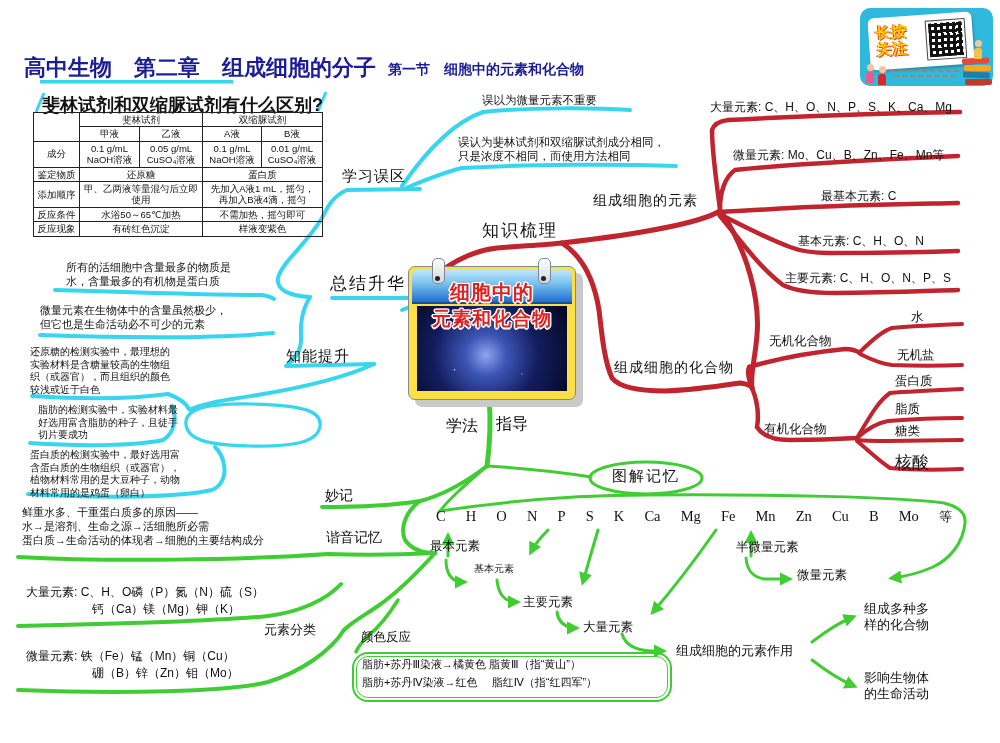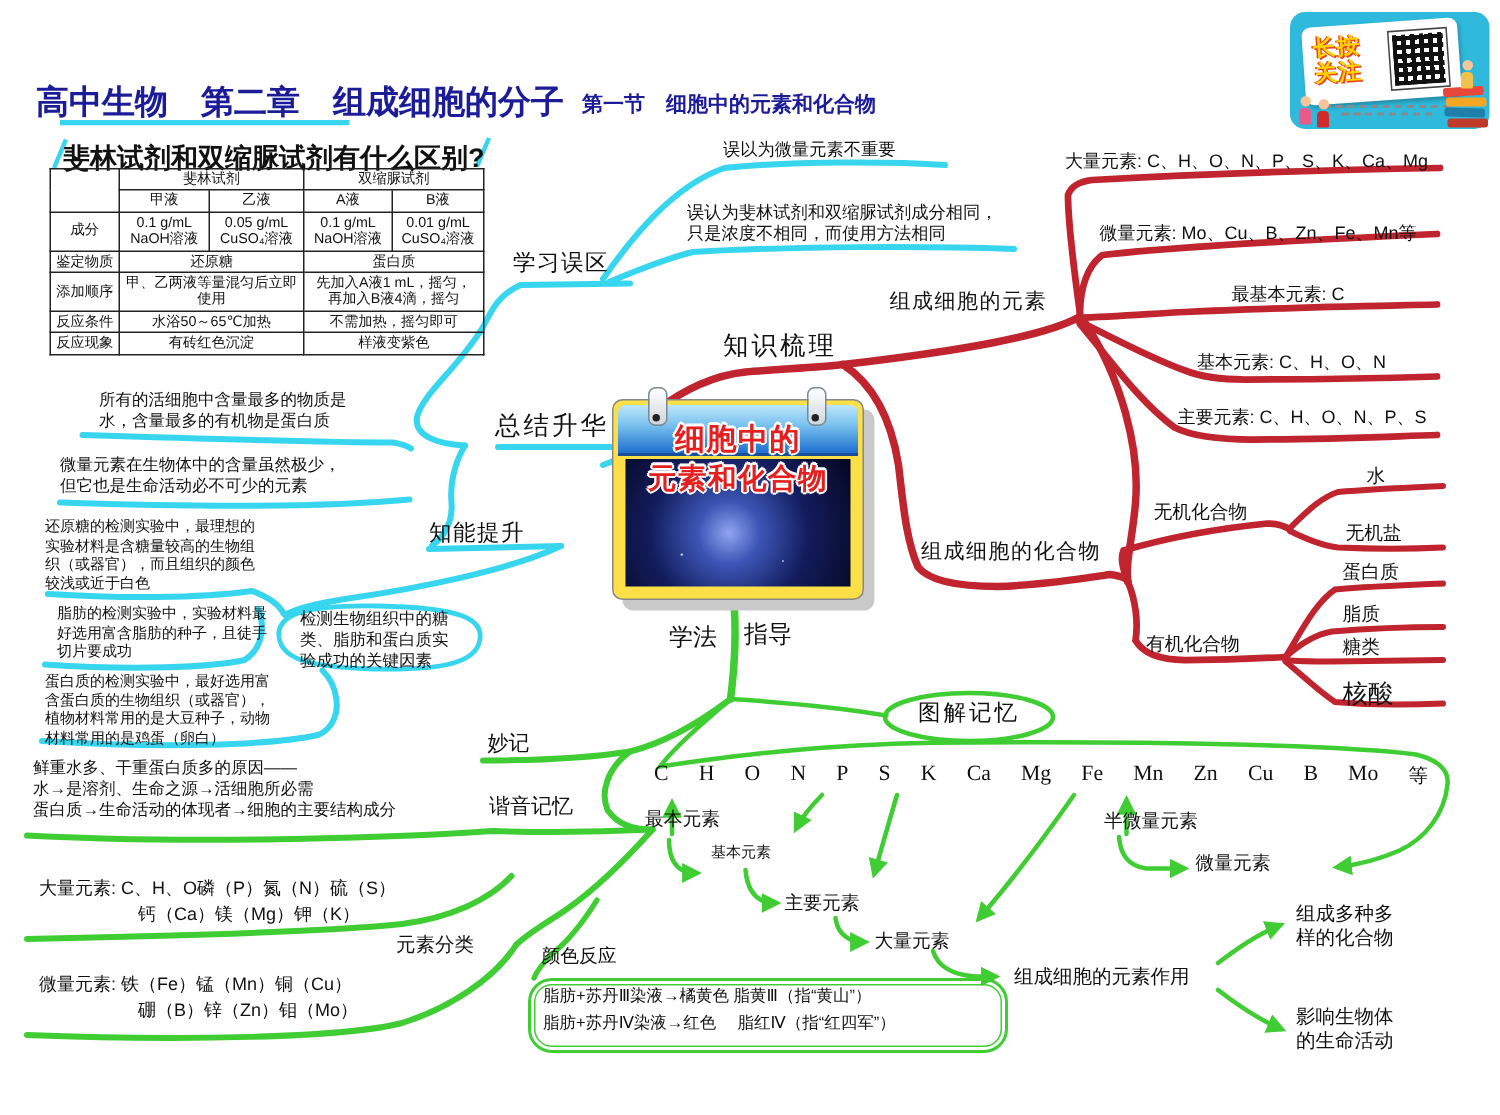--- a/index.html
+++ b/index.html
@@ -230,23 +230,20 @@
 实验材料是含糖量较高的生物组
 织（或器官），而且组织的颜色
 较浅或近于白色</div>
   <div class="lbl xs pre" style="left:38px;top:404px;">脂肪的检测实验中，实验材料最
 好选用富含脂肪的种子，且徒手
 切片要成功</div>
   <div class="lbl xs pre" style="left:30px;top:449px;">蛋白质的检测实验中，最好选用富
 含蛋白质的生物组织（或器官），
 植物材料常用的是大豆种子，动物
 材料常用的是鸡蛋（卵白）</div>
-  <div class="lbl pre" style="left:200px;top:407px;font-size:11px;">检测生物组织中的糖
-类、脂肪和蛋白质实
-验成功的关键因素</div>
 
   <div id="calendar">
     <div id="cal-head"></div>
     <div class="pin" style="left:23px;"></div>
     <div class="pin" style="left:129px;"></div>
     <div id="cal-body"></div>
     <div id="cal-title">
       <div class="t1">细胞中的</div>
       <div class="t2">元素和化合物</div>
     </div>

